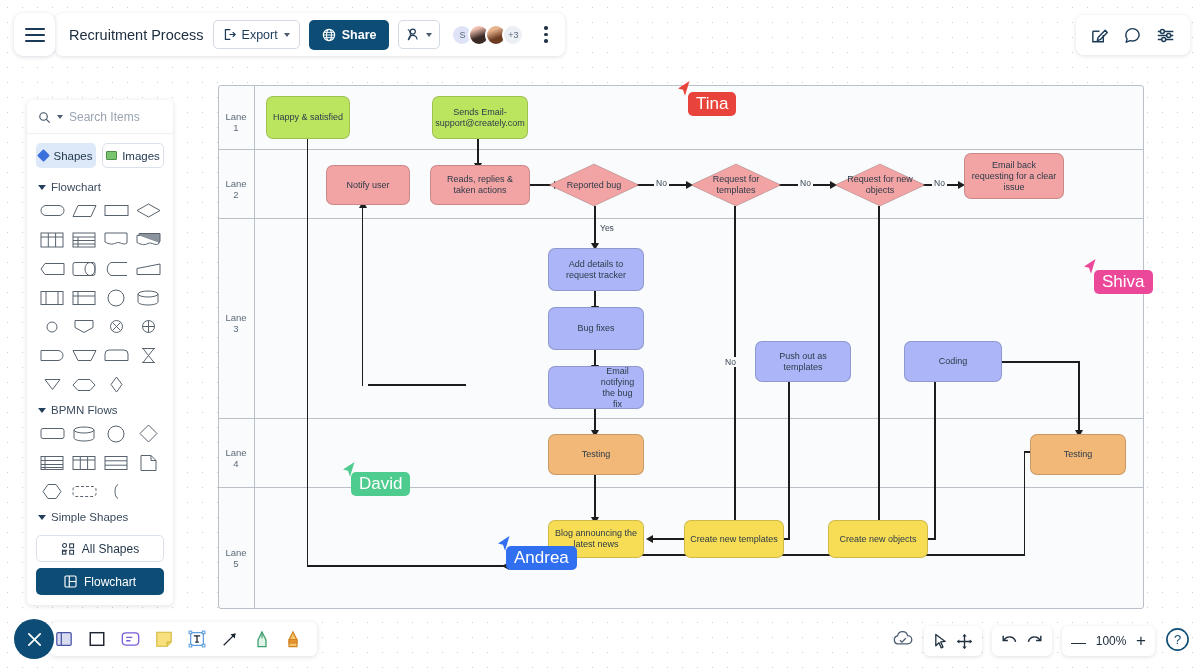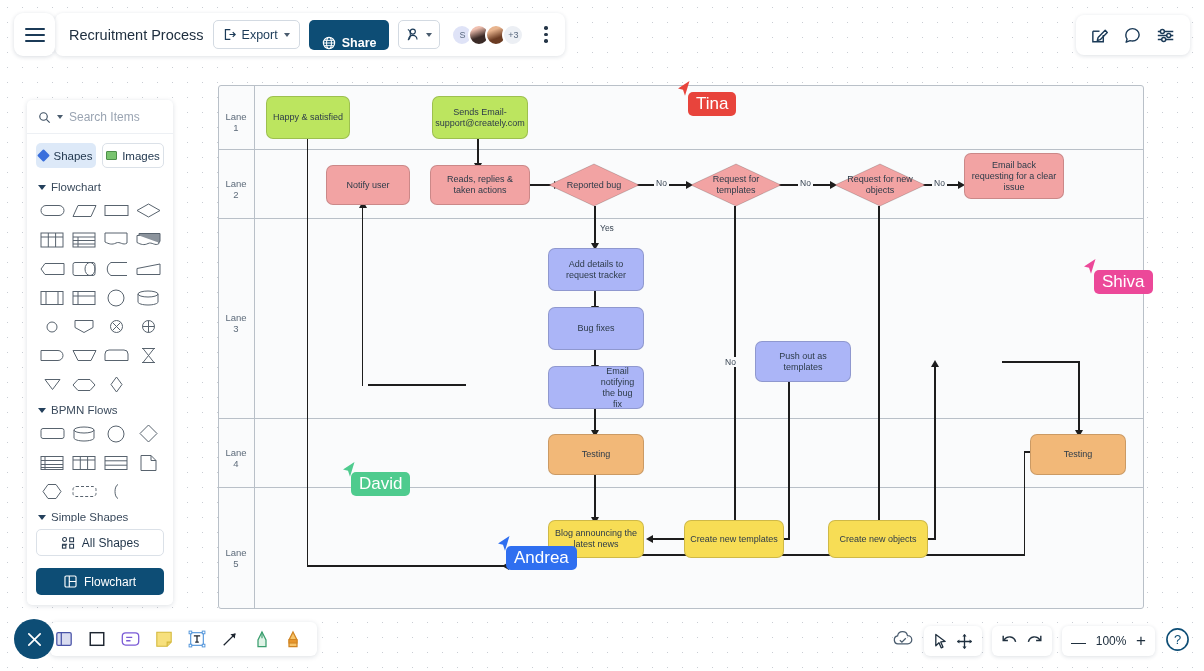--- a/index.html
+++ b/index.html
@@ -28,21 +28,21 @@
     background: #fff; border-radius: 8px; box-shadow: 0 1px 4px rgba(20,40,70,.14);
     display: flex; align-items: center; padding: 0 10px 0 14px; gap: 9px; z-index: 25;
   }
   .doc-title { font-size: 14.5px; color: #203040; white-space: nowrap; }
   .btn-export {
     display: flex; align-items: center; gap: 6px; height: 29px; padding: 0 9px;
     border: 1px solid #d3dae2; border-radius: 5px; background: #fff;
     font-size: 12.5px; color: #1b3a57; cursor: pointer; white-space: nowrap;
   }
   .btn-share {
-    display: flex; align-items: flex-end; gap: 6px; height: 30px; padding: 0 13px;
+    display: flex; align-items: center; gap: 6px; height: 30px; padding: 0 13px;
     border-radius: 5px; background: #0d4d75; color: #fff;
     font-size: 12.5px; cursor: pointer; white-space: nowrap; font-weight: 600;
   }
   .btn-perm {
     display: flex; align-items: center; gap: 3px; height: 29px; padding: 0 7px;
     border: 1px solid #d3dae2; border-radius: 5px; background: #fff; cursor: pointer;
   }
   .caret { width: 0; height: 0; border-left: 3.5px solid transparent; border-right: 3.5px solid transparent;
            border-top: 4.5px solid #4a5c6e; }
   .avatars { display: flex; align-items: center; margin-left: 2px; }
@@ -86,21 +86,21 @@
   .group-h { display: flex; align-items: center; gap: 5px; font-size: 11.5px; color: #3a4a5c;
              padding: 7px 2px 5px 2px; cursor: pointer; }
   .tri { width: 0; height: 0; border-left: 4.5px solid transparent; border-right: 4.5px solid transparent;
          border-top: 5.5px solid #24405c; }
   .grid { display: grid; grid-template-columns: repeat(4, 1fr); gap: 4px 0; }
   .sh { height: 25px; display: flex; align-items: center; justify-content: center; cursor: pointer; }
   .sh svg { display: block; }
   .panel-foot { padding: 7px 9px 10px 9px; }
   .pbtn { display: flex; align-items: center; justify-content: center; gap: 7px;
           height: 27px; border-radius: 5px; font-size: 12px; cursor: pointer; }
-  .pbtn.all { border: 1px solid #dbe1e8; color: #1f3348; background: #fff; margin-bottom: 12px; }
+  .pbtn.all { border: 1px solid #dbe1e8; color: #1f3348; background: #fff; margin-bottom: 6px; }
   .pbtn.tpl { background: #0d4d75; color: #fff; }
 
   
   .canvas { position: absolute; left: 218px; top: 85px; width: 926px; height: 524px; z-index: 5; }
   .pool { position: absolute; inset: 0; background: #fafbfc; border: 1px solid #b9c0c8; border-radius: 3px; }
   .lane-line { position: absolute; left: 0; right: 0; height: 1px; background: #b9c0c8; }
   .lane-col { position: absolute; top: 0; bottom: 0; left: 36px; width: 1px; background: #b9c0c8; }
   .lane-lbl { position: absolute; left: 0; width: 36px; text-align: center; font-size: 9.5px;
               color: #5d6b7a; line-height: 11px; }
 
@@ -652,20 +652,23 @@
       </div>
 
     <div class="node rr" style="left:330px; top:281px; width:96px; height:43px; background:#abb5f7;padding-left:48px;">
       <span>Email notifying the bug fix</span>
       </div>
 
     <div class="node rr" style="left:537px; top:256px; width:96px; height:41px; background:#abb5f7;">
       <span>Push out as templates</span>
       </div>
 
+    <div class="node rr" style="left:686px; top:256px; width:98px; height:41px; background:#abb5f7;">
+      <span>Coding</span>
+      </div>
 
     <div class="node rr" style="left:330px; top:349px; width:96px; height:41px; background:#f2b878;">
       <span>Testing</span>
       </div>
 
     <div class="node rr" style="left:812px; top:349px; width:96px; height:41px; background:#f2b878;">
       <span>Testing</span>
       </div>
 
     <div class="node rr" style="left:330px; top:435px; width:96px; height:38px; background:#f7dd55;align-items:center;">

